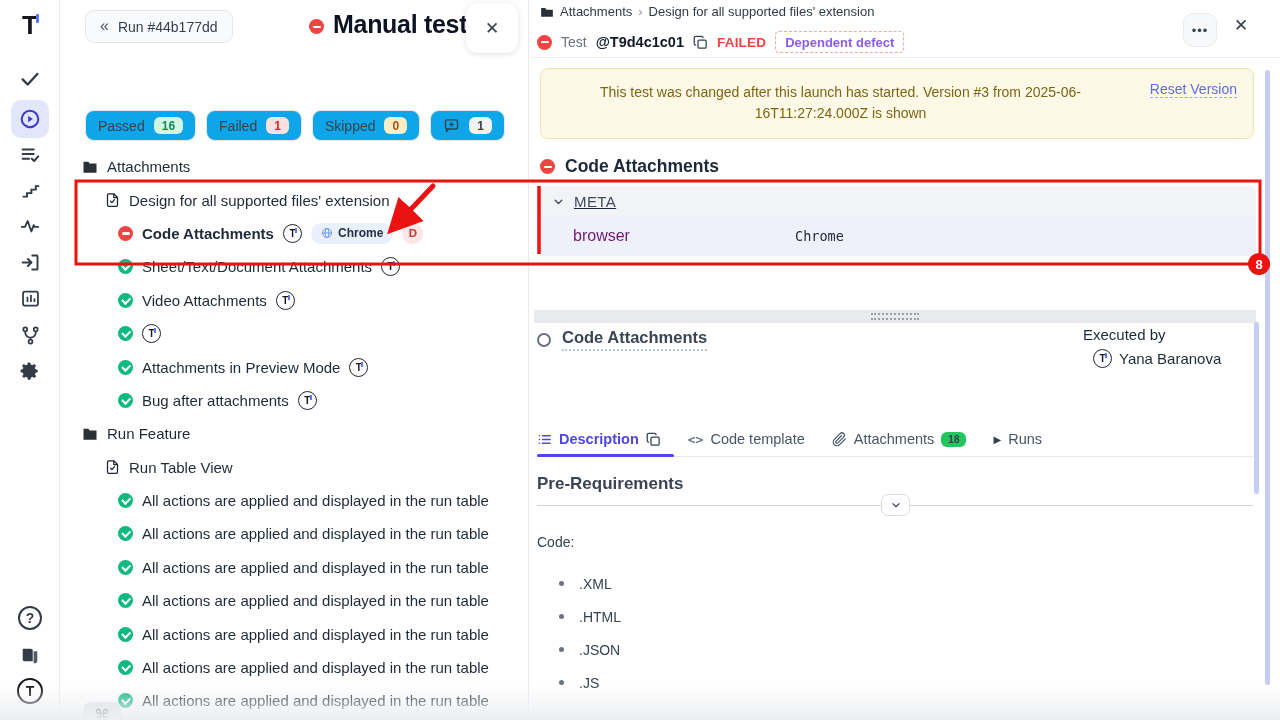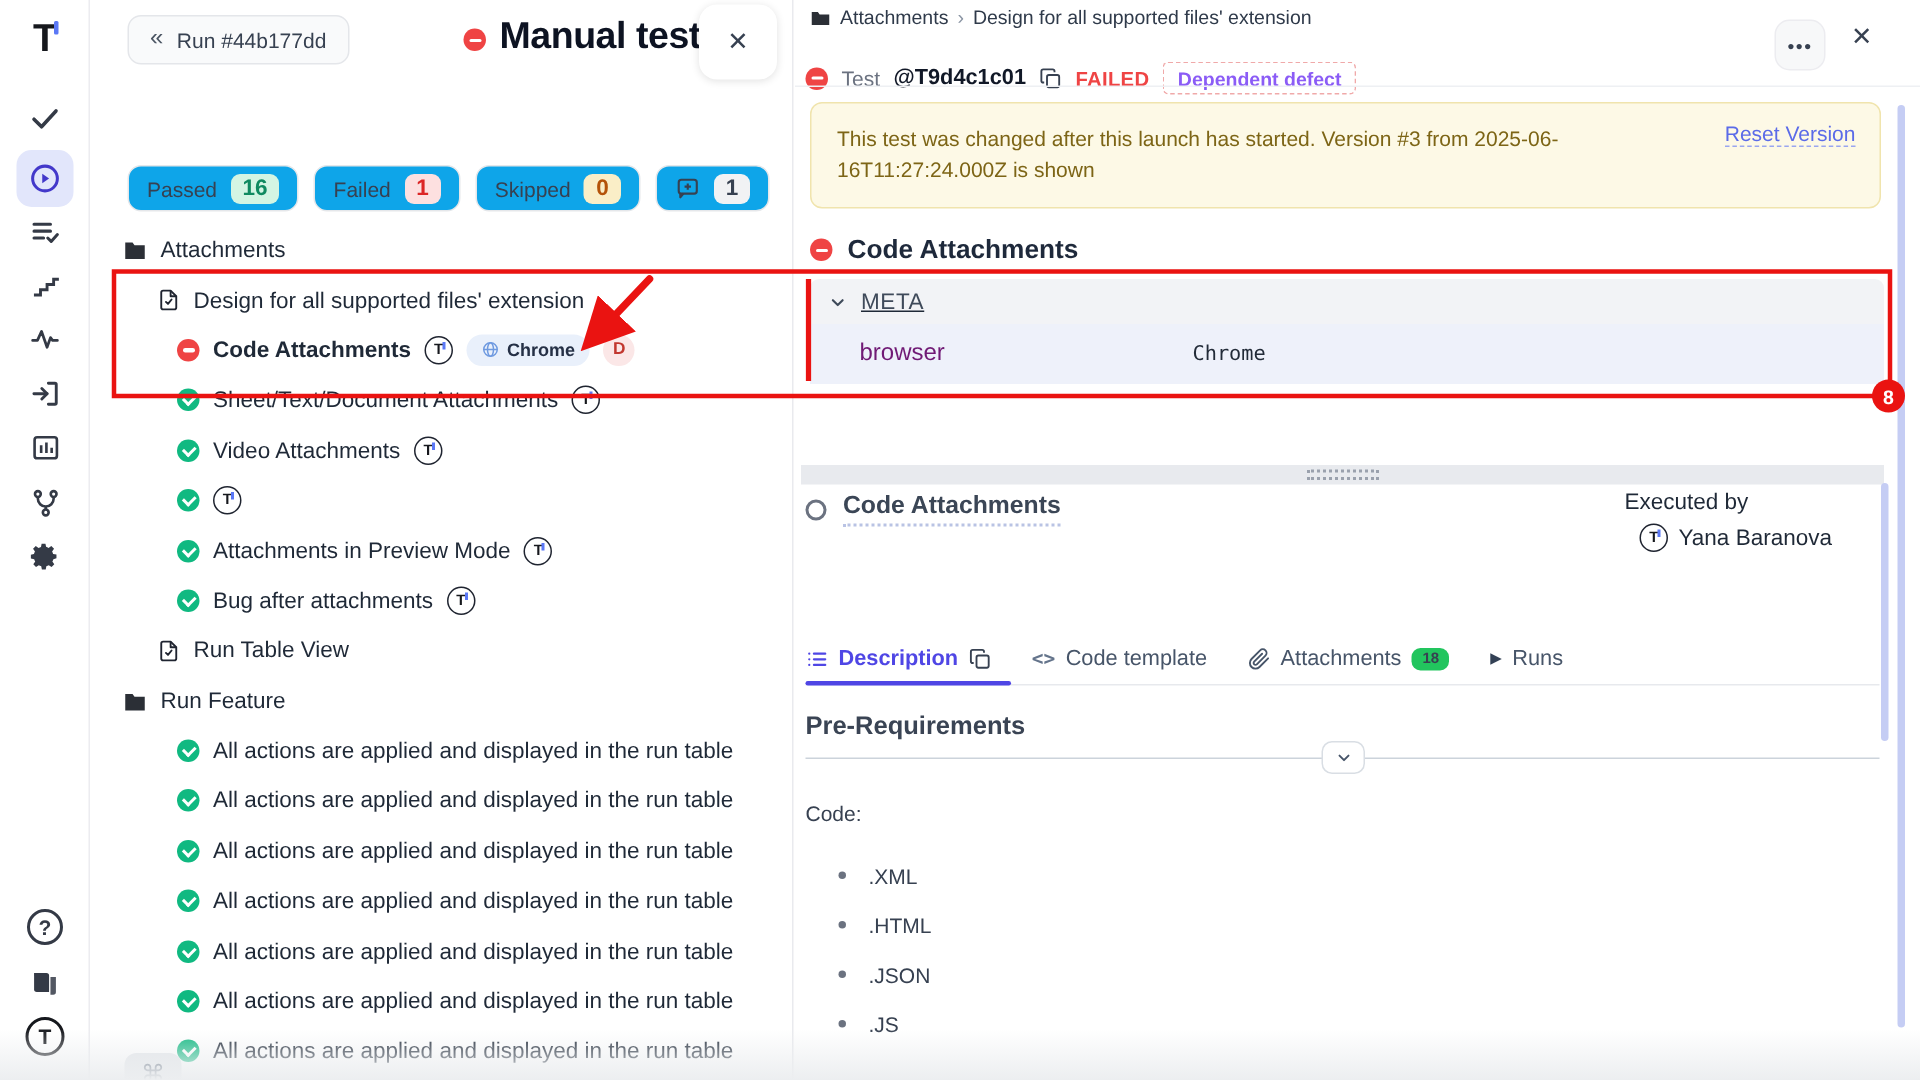--- a/index.html
+++ b/index.html
@@ -23,21 +23,21 @@
   .run-btn .bk { font-size:16px; color:#4b5563; margin-top:-2px; }
   .dot-fail { width:15px; height:15px; border-radius:50%; background:#ef4444; position:relative; flex:0 0 auto; }
   .dot-fail::after { content:""; position:absolute; left:3.5px; top:6.5px; width:8px; height:2.4px; border-radius:2px; background:#fff; }
   .dot-pass { width:15px; height:15px; border-radius:50%; background:#10b981; position:relative; flex:0 0 auto; }
   .dot-pass::after { content:""; position:absolute; left:4px; top:4px; width:6px; height:3.5px; border-left:2px solid #fff; border-bottom:2px solid #fff; transform:rotate(-45deg); }
   #panel-title { position:absolute; left:273px; top:10px; width:205px; font-size:25px; font-weight:800; color:#0d1322; white-space:nowrap; overflow:hidden; letter-spacing:-0.3px; }
   #title-fail-dot { position:absolute; left:249px; top:19px; }
 
   #chips { position:absolute; left:25px; top:110px; display:flex; gap:10px; }
   .chip { height:31px; display:flex; align-items:center; gap:9px; padding:0 12px; border:1px solid #e5e7ea; border-radius:9px; background:#0ea5e9; font-size:14px; color:#374151; cursor:pointer; }
-  .cnt { border-radius:6px; padding:1.5px 8px; font-size:15px; font-weight:600;text-align:right; }
+  .cnt { border-radius:6px; padding:1.5px 8px; font-size:12px; font-weight:600;text-align:right; }
   .cnt.green { background:#d3f5e3; color:#0f8a60; }
   .cnt.red { background:#fde0e0; color:#dc2626; }
   .cnt.yellow { background:#faeec7; color:#b45309; }
   .cnt.gray { background:#f1f2f4; color:#374151; }
 
   #tree { position:absolute; left:0; top:150px; width:469px; }
   .trow { display:flex; align-items:center; height:33.4px; gap:9px; font-size:15px; color:#1f2937; cursor:pointer; white-space:nowrap; }
   .trow.lv0 { padding-left:22px; } .trow.lv1 { padding-left:45px; } .trow.lv2 { padding-left:58px; }
   .trow.bold .tlabel { font-weight:700; }
   .avatar { width:19px; height:19px; border-radius:50%; border:1.5px solid #1f2430; display:flex; align-items:center; justify-content:center; font-size:10px; font-weight:800; color:#16181d; position:relative; flex:0 0 auto; }
@@ -47,31 +47,31 @@
 
   .thumb { position:absolute; border-radius:3px; }
   #thumb-tree { left:505px; top:347px; width:5px; height:122px; background:#d8dbe0; }
   #cmd-badge { left:83px; top:702px; width:38px; height:26px; background:#e3e6ea; border-radius:8px 8px 0 0; display:flex; align-items:center; justify-content:center; font-size:16px; color:#475569; font-family:"DejaVu Sans",sans-serif; }
   #close-card { left:466px; top:3px; width:52px; height:50px; background:#fff; border-radius:12px; box-shadow:0 1px 6px rgba(0,0,0,.12); display:flex; align-items:center; justify-content:center; font-size:17px; color:#374151; cursor:pointer; z-index:6; }
 
   
   #panel-right { position:absolute; left:530px; top:0; width:750px; height:720px; background:#fff; }
   #crumbs { position:absolute; left:10px; top:4px; display:flex; align-items:center; gap:6px; font-size:13px; color:#2f3a4a; }
   #crumbs .sep { color:#8a94a3; }
-  #testline { position:absolute; left:7px; top:41px; display:flex; align-items:center; gap:9px; }
+  #testline { position:absolute; left:7px; top:31px; display:flex; align-items:center; gap:9px; }
   #testline .t-label { font-size:14px; color:#6b7280; }
   #testline .t-id { font-size:14.5px; font-weight:700; color:#111827; }
   #testline .failed { font-size:13.5px; font-weight:700; color:#ef4444; letter-spacing:.2px; }
   #testline .defect { font-size:13px; font-weight:600; color:#8b5cf6; border:1px dashed #f0a9a9; border-radius:4px; padding:2.5px 9px; }
   #more-btn { left:653px; top:13px; width:34px; height:34px; border:1px solid #ececf0; border-radius:10px; background:#f7f8f9; display:flex; align-items:center; justify-content:center; font-size:13px; color:#374151; letter-spacing:1px; cursor:pointer; }
   #close2 { left:704px; top:15px; font-size:17px; color:#374151; cursor:pointer; }
   #hdr-border { left:0; top:57px; width:750px; height:1px; background:#eef0f3; }
 
   #banner { left:10px; top:68px; width:714px; height:71px; background:#fdf9e6; border:1px solid #f0e4ad; border-radius:8px; }
-  #banner .btxt { position:absolute; left:17px; top:13px; width:565px; font-size:14px; line-height:21px; color:#7d6516; }
+  #banner .btxt { position:absolute; left:17px; top:13px; width:565px; font-size:14px; line-height:21px; color:#7d6516;text-align:center; }
   #banner .blink { position:absolute; right:16px; top:12px; font-size:14px; color:#5b6be8; border-bottom:1px dashed #9aa6ef; cursor:pointer; }
 
   #h2row { left:10px; top:156px; display:flex; align-items:center; gap:10px; }
   #h2row h2 { font-size:17.5px; font-weight:700; color:#1e293b; }
 
   #meta { left:10px; top:186px; width:716px; }
   #meta .mhead { height:30px; background:#f2f3f6; border-radius:6px 6px 0 0; display:flex; align-items:center; gap:9px; padding:0 12px; cursor:pointer;text-decoration:underline; }
   #meta .mhead span { font-size:15px; color:#3f4a5a; letter-spacing:.4px; }
   #meta .mrow { height:40px; background:#eef1fa; display:flex; align-items:center; }
   #meta .mkey { margin-left:33px; width:222px; font-size:16px; color:#701a75; }
@@ -268,37 +268,37 @@
       <div class="trow lv2">
         <span class="dot-pass"></span>
         <span class="tlabel">Attachments in Preview Mode</span>
         <span class="avatar">T<i></i></span>
       </div>
       <div class="trow lv2">
         <span class="dot-pass"></span>
         <span class="tlabel">Bug after attachments</span>
         <span class="avatar">T<i></i></span>
       </div>
+      <div class="trow lv0">
+        <span>
+          <svg width="16" height="13" viewBox="0 0 24 20" fill="#2b2f36">
+            <path d="M2 2.5h7.5l2 3H22v14H2z"></path>
+          </svg>
+        </span>
+        <span class="tlabel">Run Feature</span>
+      </div>
       <div class="trow lv1">
         <span>
           <svg width="15" height="16" viewBox="0 0 24 24" fill="none" stroke="#1f2430" stroke-width="2" stroke-linejoin="round">
             <path d="M14 2H6a2 2 0 0 0-2 2v16a2 2 0 0 0 2 2h12a2 2 0 0 0 2-2V8z"></path>
             <polyline points="14,2 14,8 20,8"></polyline>
             <polyline points="9,14 11.2,16.2 15,11.5" stroke-linecap="round"></polyline>
           </svg>
         </span>
         <span class="tlabel">Run Table View</span>
-      </div>
-      <div class="trow lv0">
-        <span>
-          <svg width="16" height="13" viewBox="0 0 24 20" fill="#2b2f36">
-            <path d="M2 2.5h7.5l2 3H22v14H2z"></path>
-          </svg>
-        </span>
-        <span class="tlabel">Run Feature</span>
       </div>
       <div class="trow lv2">
         <span class="dot-pass"></span>
         <span class="tlabel">All actions are applied and displayed in the run table</span>
       </div>
       <div class="trow lv2">
         <span class="dot-pass"></span>
         <span class="tlabel">All actions are applied and displayed in the run table</span>
       </div>
       <div class="trow lv2">

